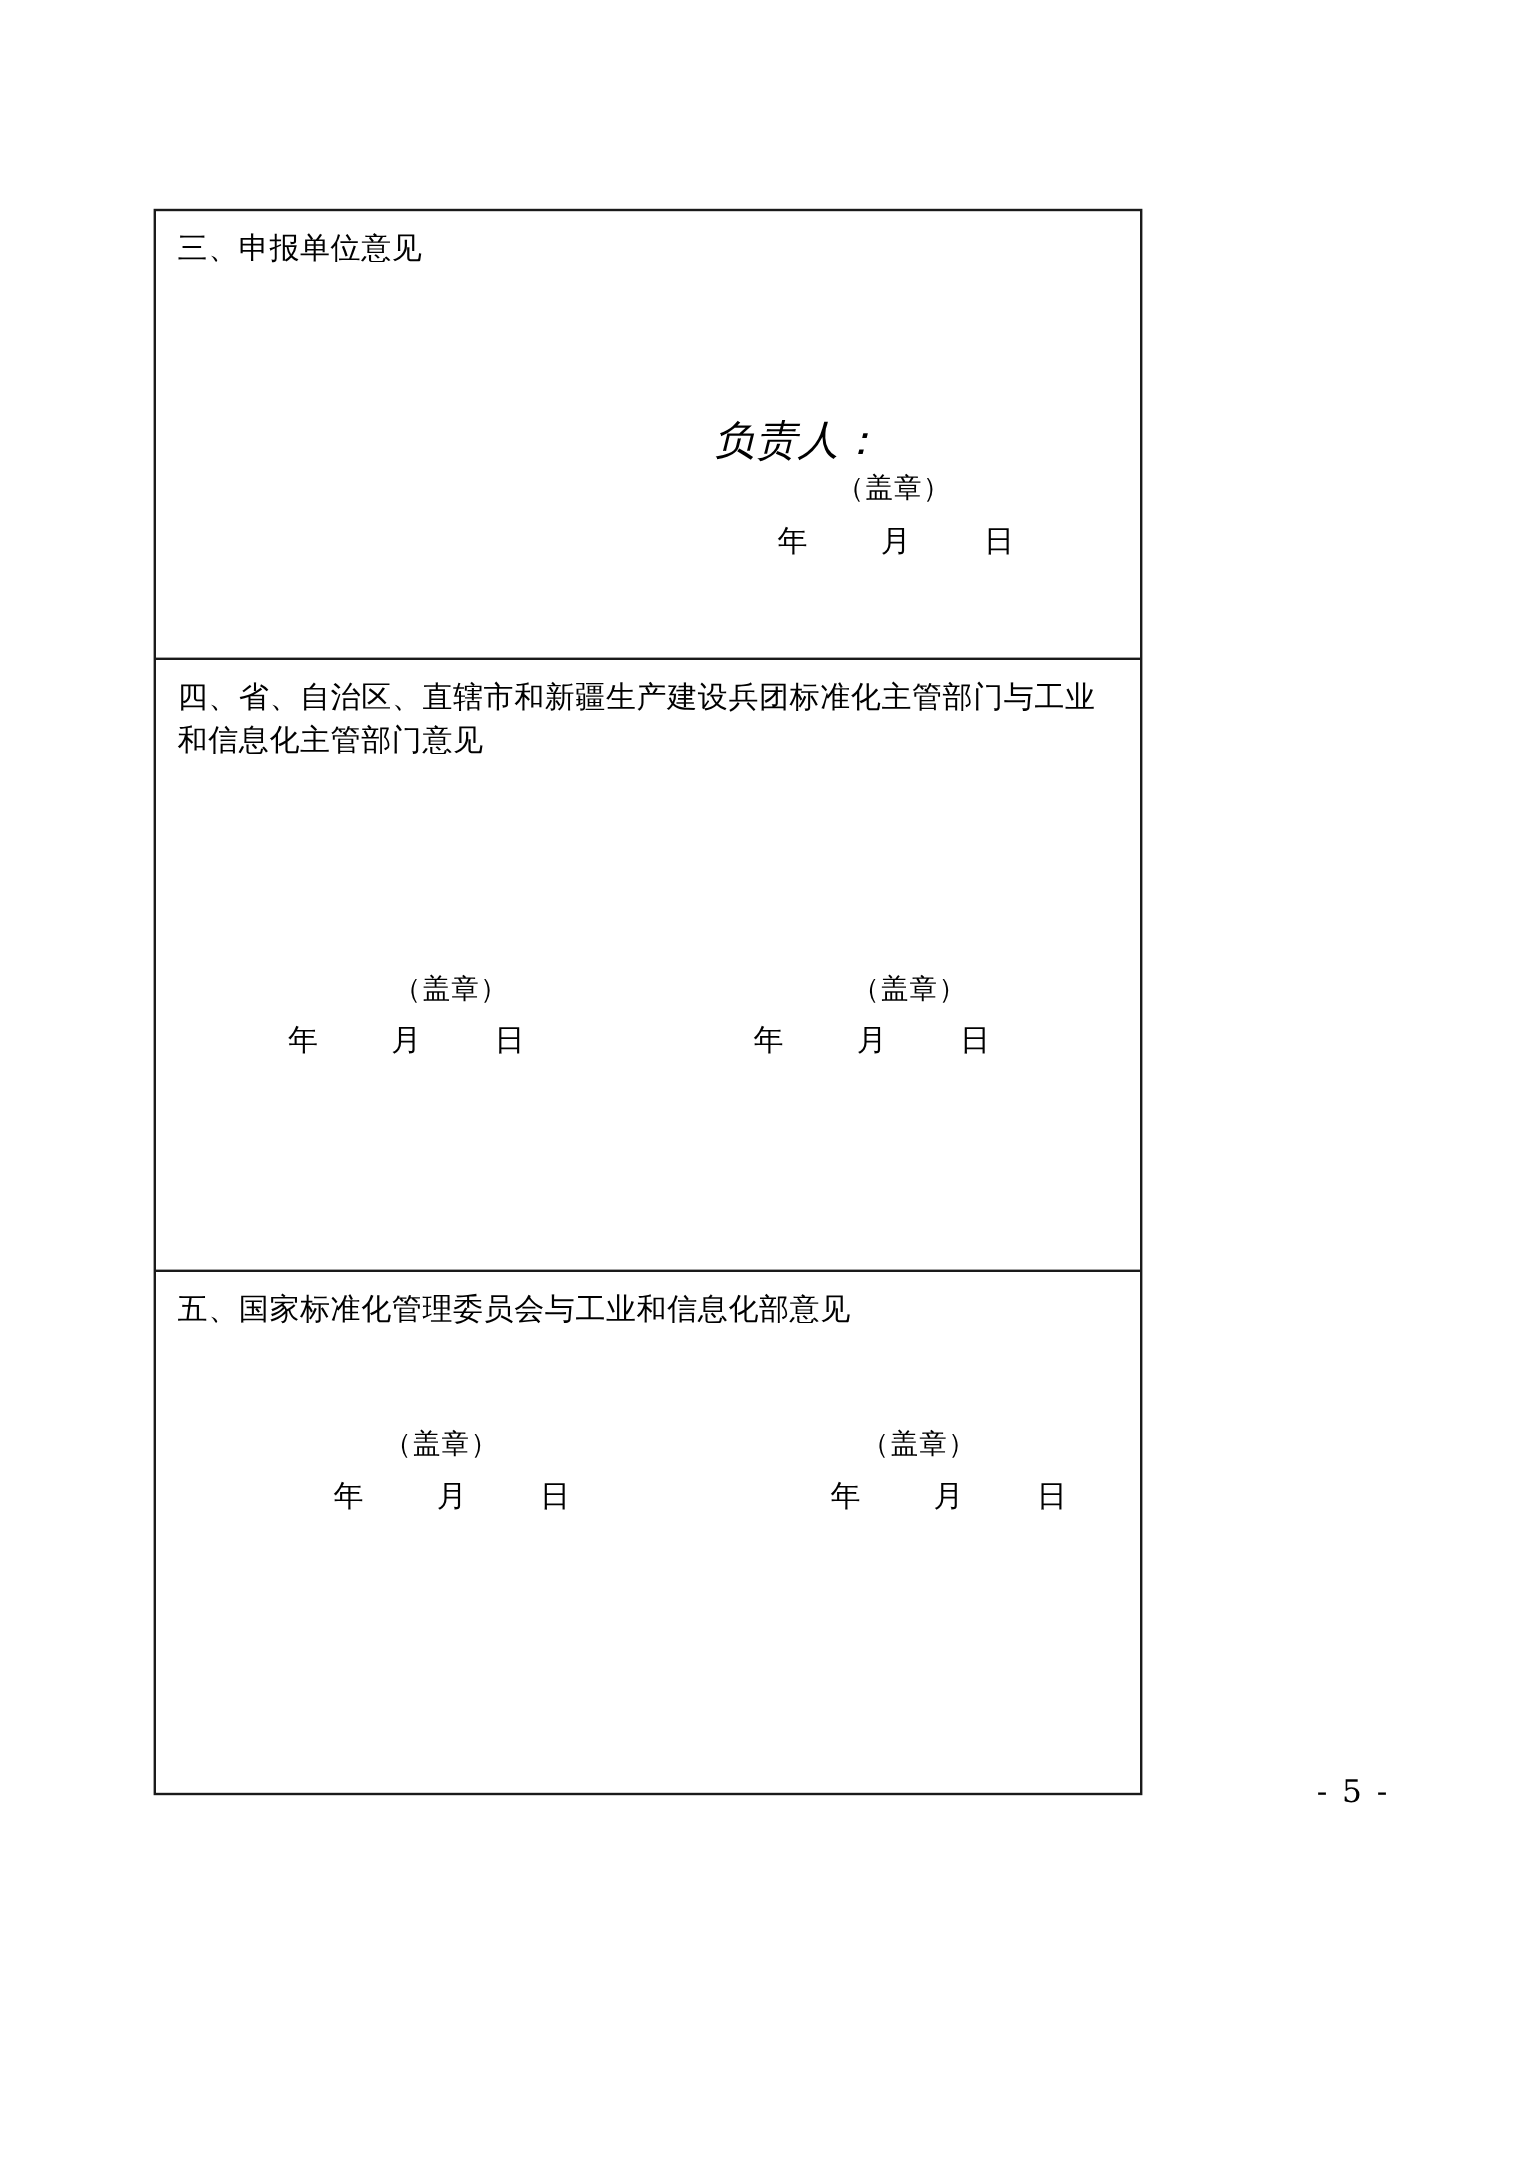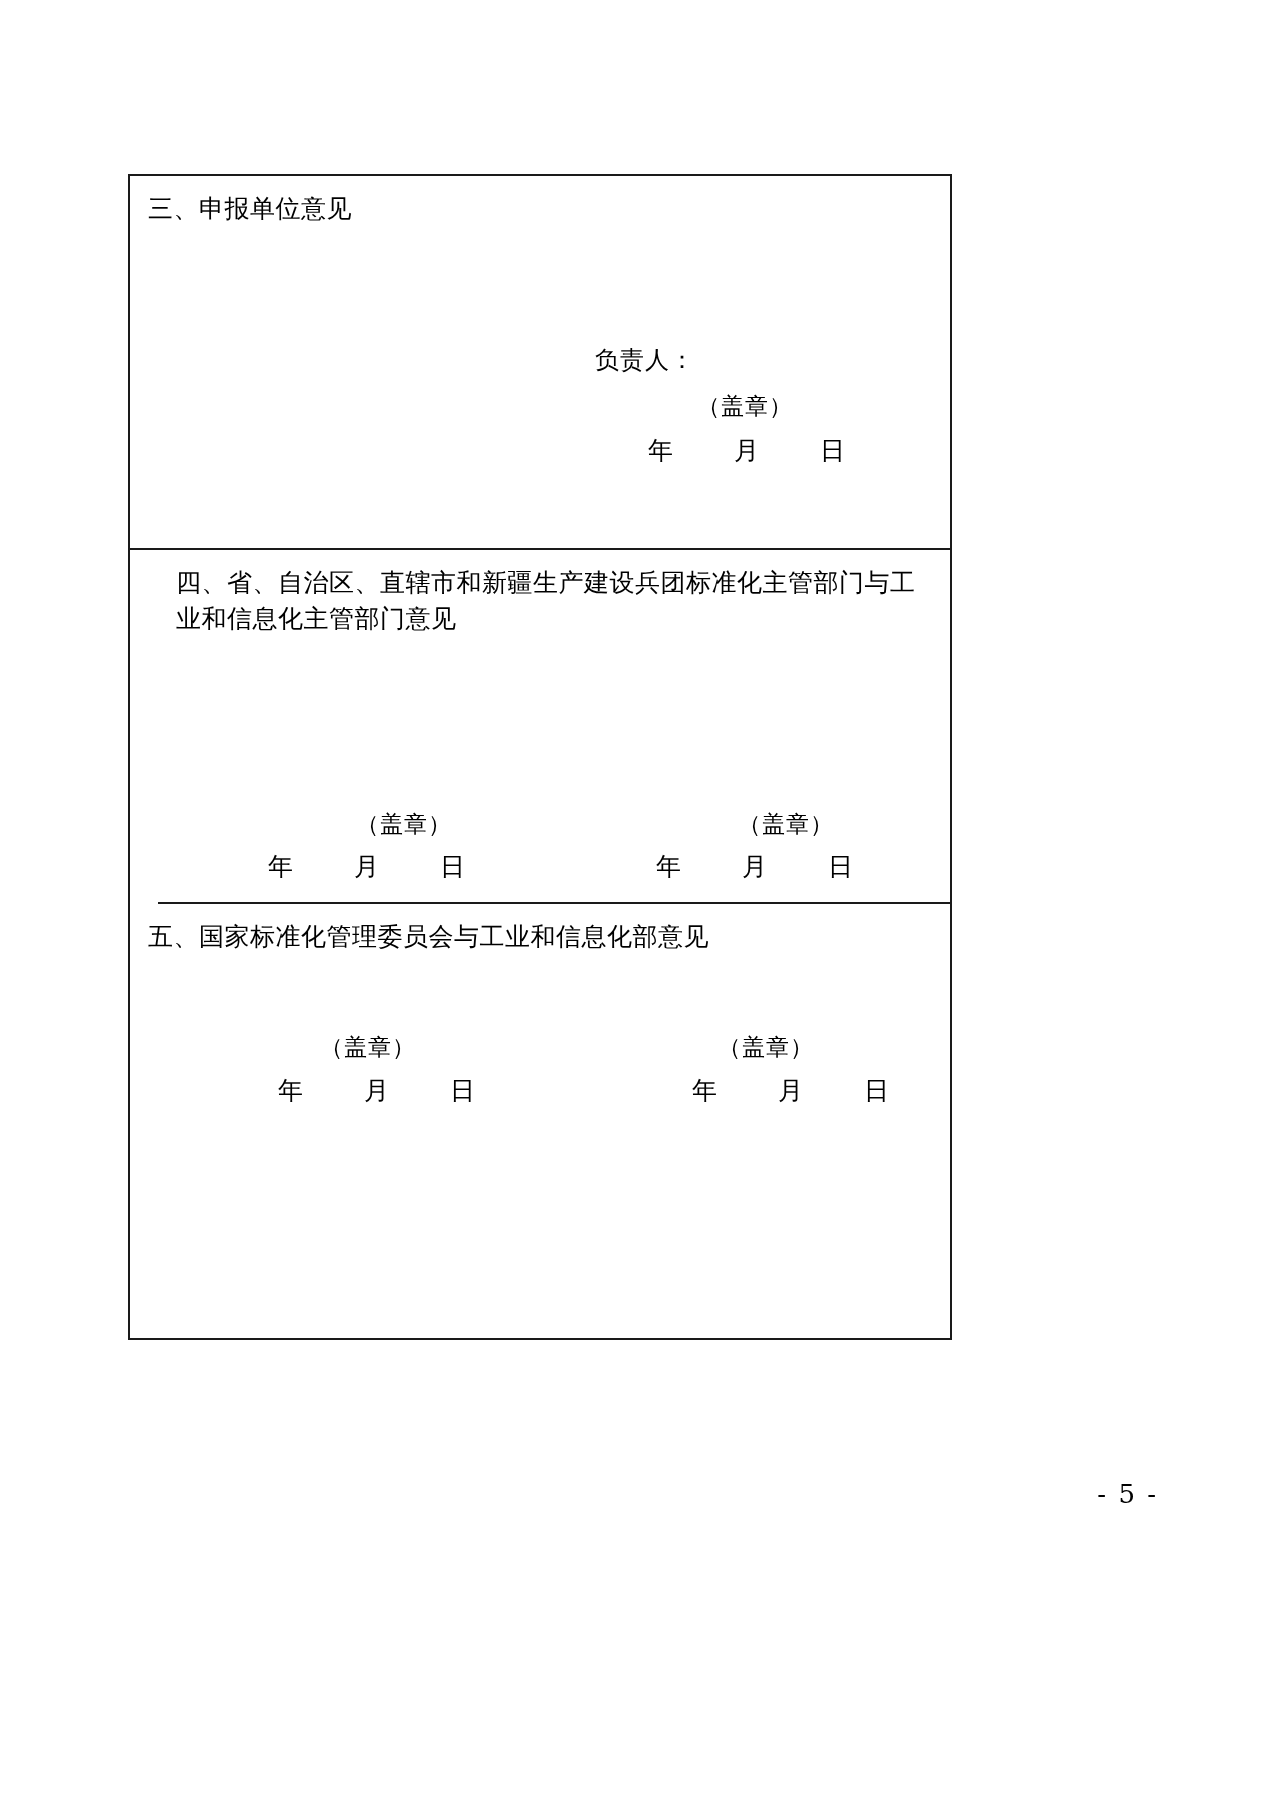--- a/index.html
+++ b/index.html
@@ -37,55 +37,56 @@
     padding: 0;
   }
   .section:last-child {
     border-bottom: none;
   }
   .sec-title {
     font-size: 25px;
     line-height: 1.45;
     letter-spacing: 0.5px;
     padding: 14px 18px 0 18px;
-    font-family: Liberation Sans, sans-serif;
+    font-family: Liberation Serif, serif;
     white-space: pre-wrap;
   }
   .sec-body {
     position: relative;
   }
 
   
   #section-3 { height: 374px; }
   #section-3 .sec-body { height: 300px; }
   .s3-owner {
     position: absolute;
     left: 465px;
     top: 118px;
-    font-size: 24px;
-    letter-spacing: 1px;
+    font-size: 34px;
+    letter-spacing: 1px;
+    font-style: italic;
   }
   .s3-seal {
     position: absolute;
     left: 567px;
     top: 165px;
     font-size: 23px;
     letter-spacing: 1px;
   }
   .s3-date {
     position: absolute;
     left: 518px;
     top: 208px;
     font-size: 25px;
     letter-spacing: 1px;
   }
   .s3-date span { display: inline-block; }
 
   
-  #section-4 { height: 354px; margin-left: 28px; }
+  #section-4 { height: 510px; }
   #section-4 .sec-body { height: 320px; }
   .s4-seal-left {
     position: absolute;
     left: 198px;
     top: 172px;
     font-size: 23px;
     letter-spacing: 1px;
   }
   .s4-seal-right {
     position: absolute;

